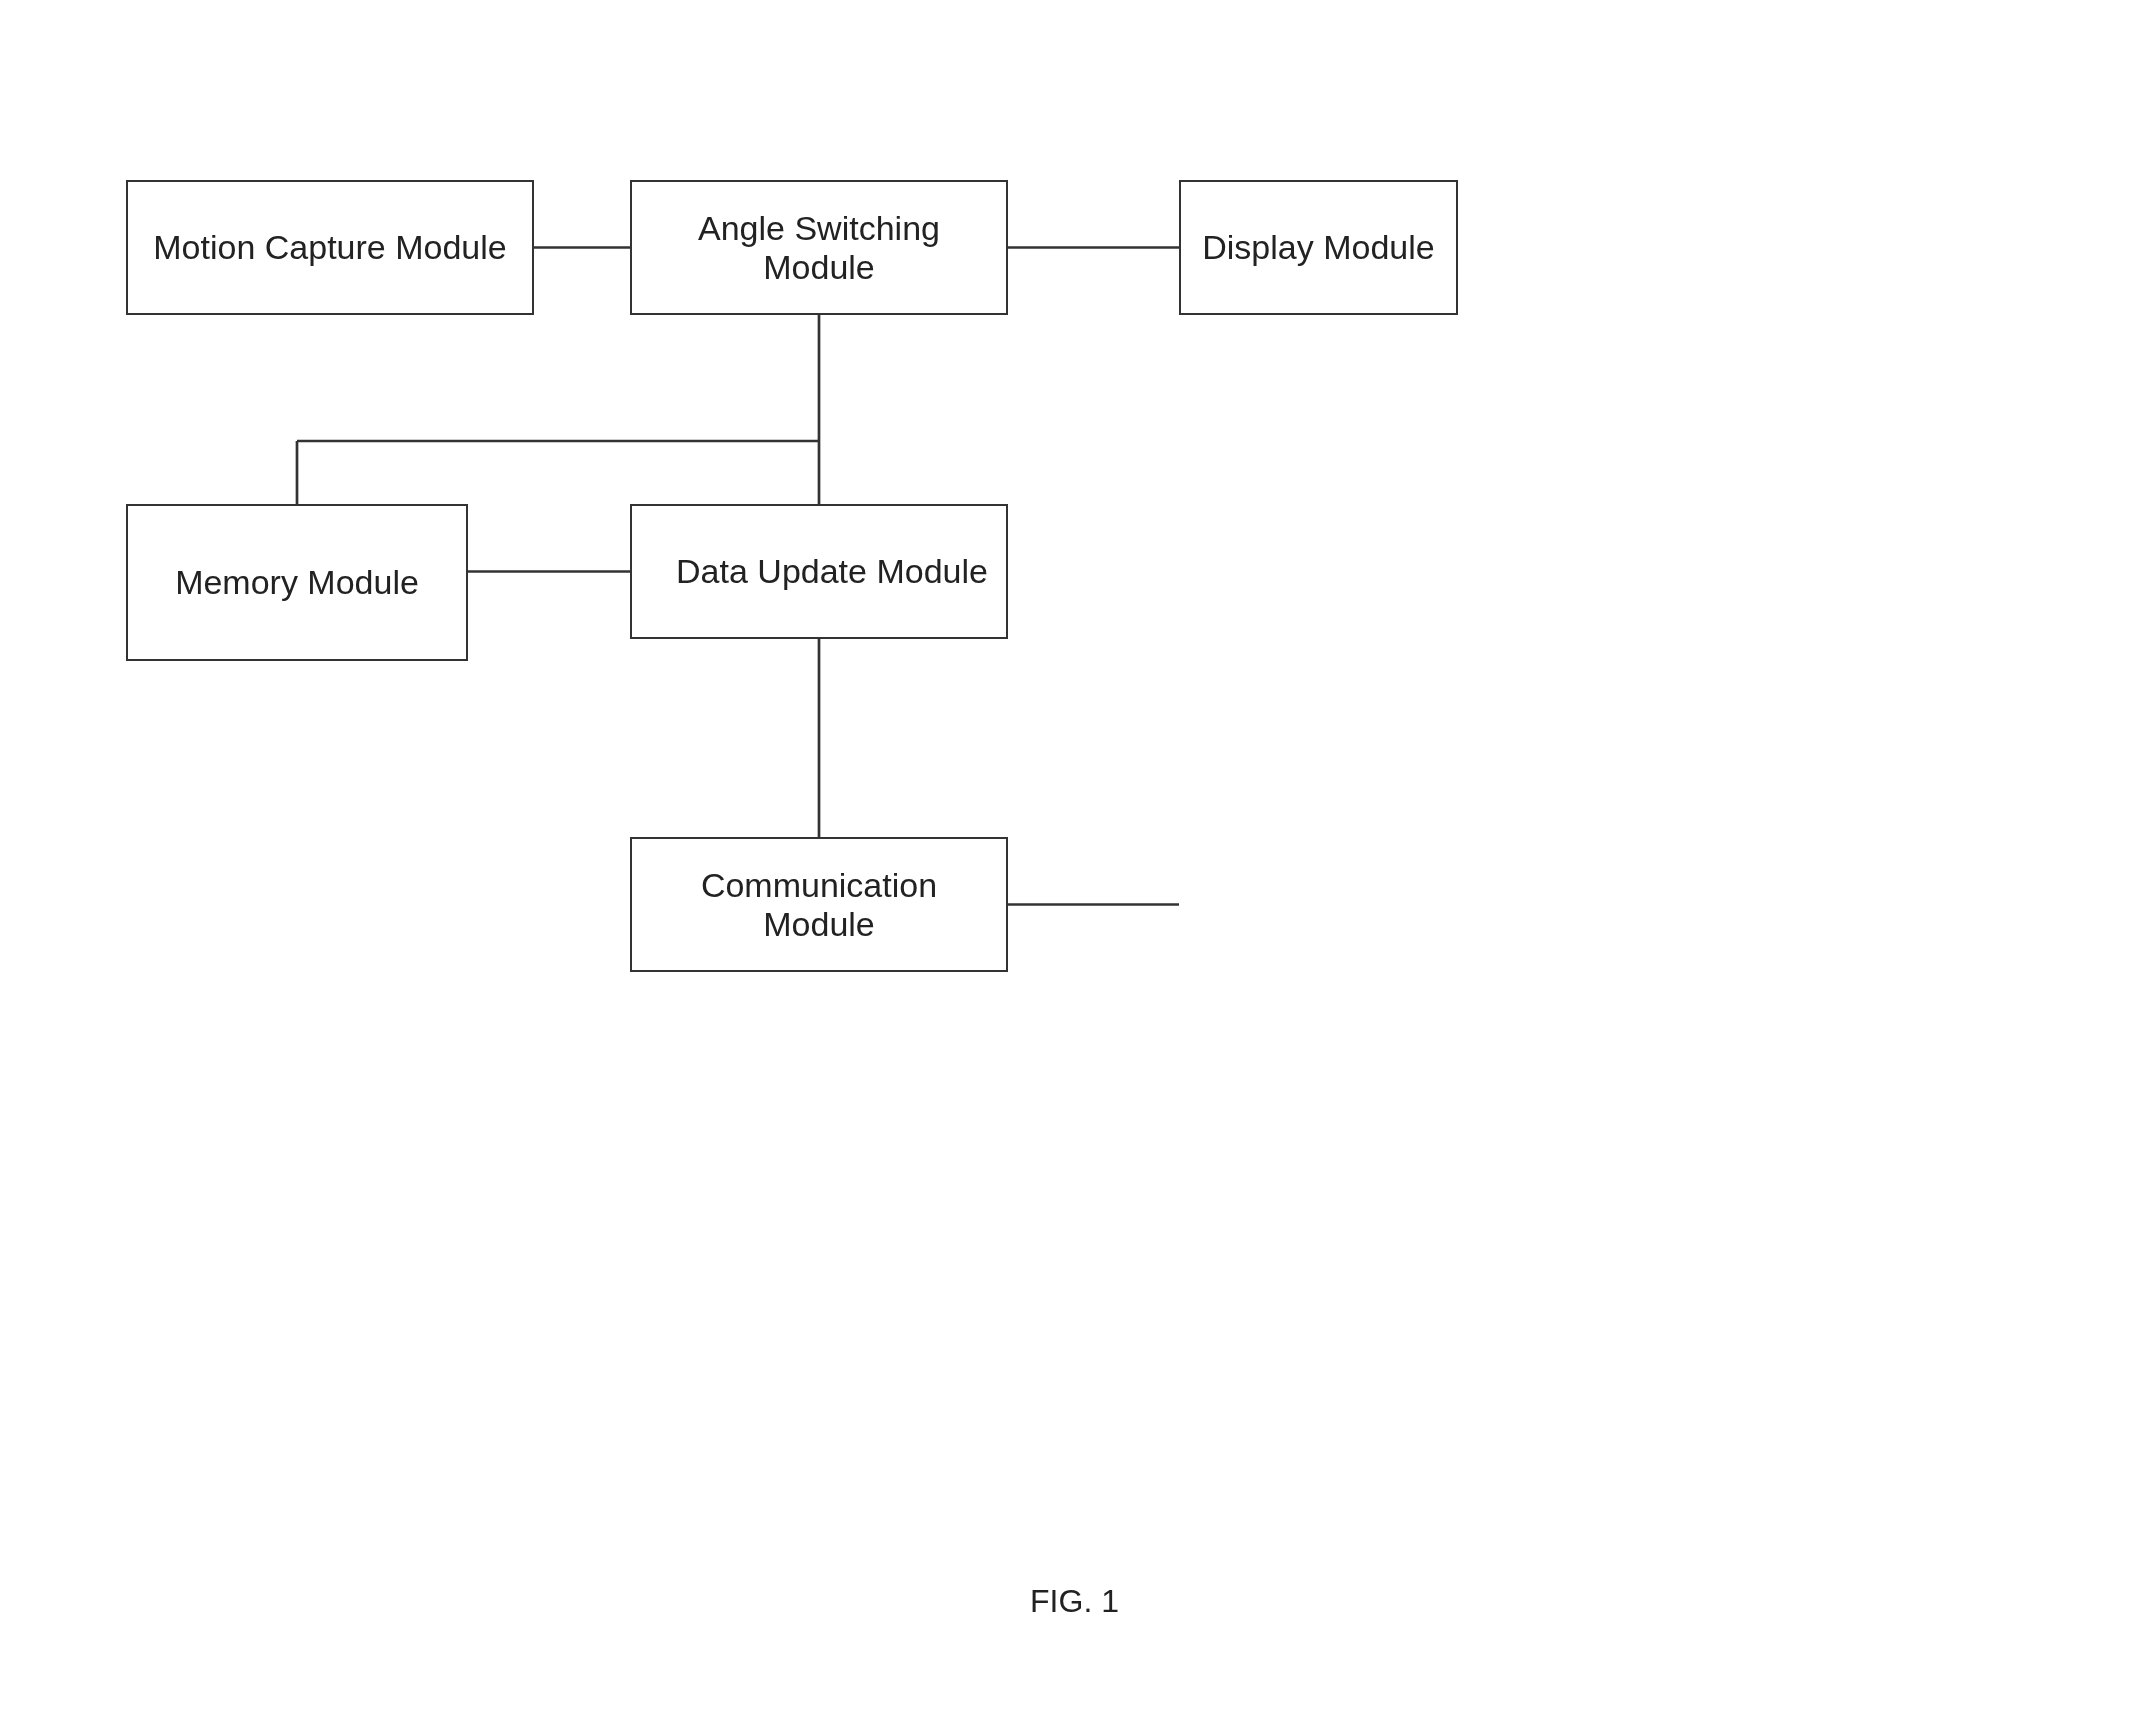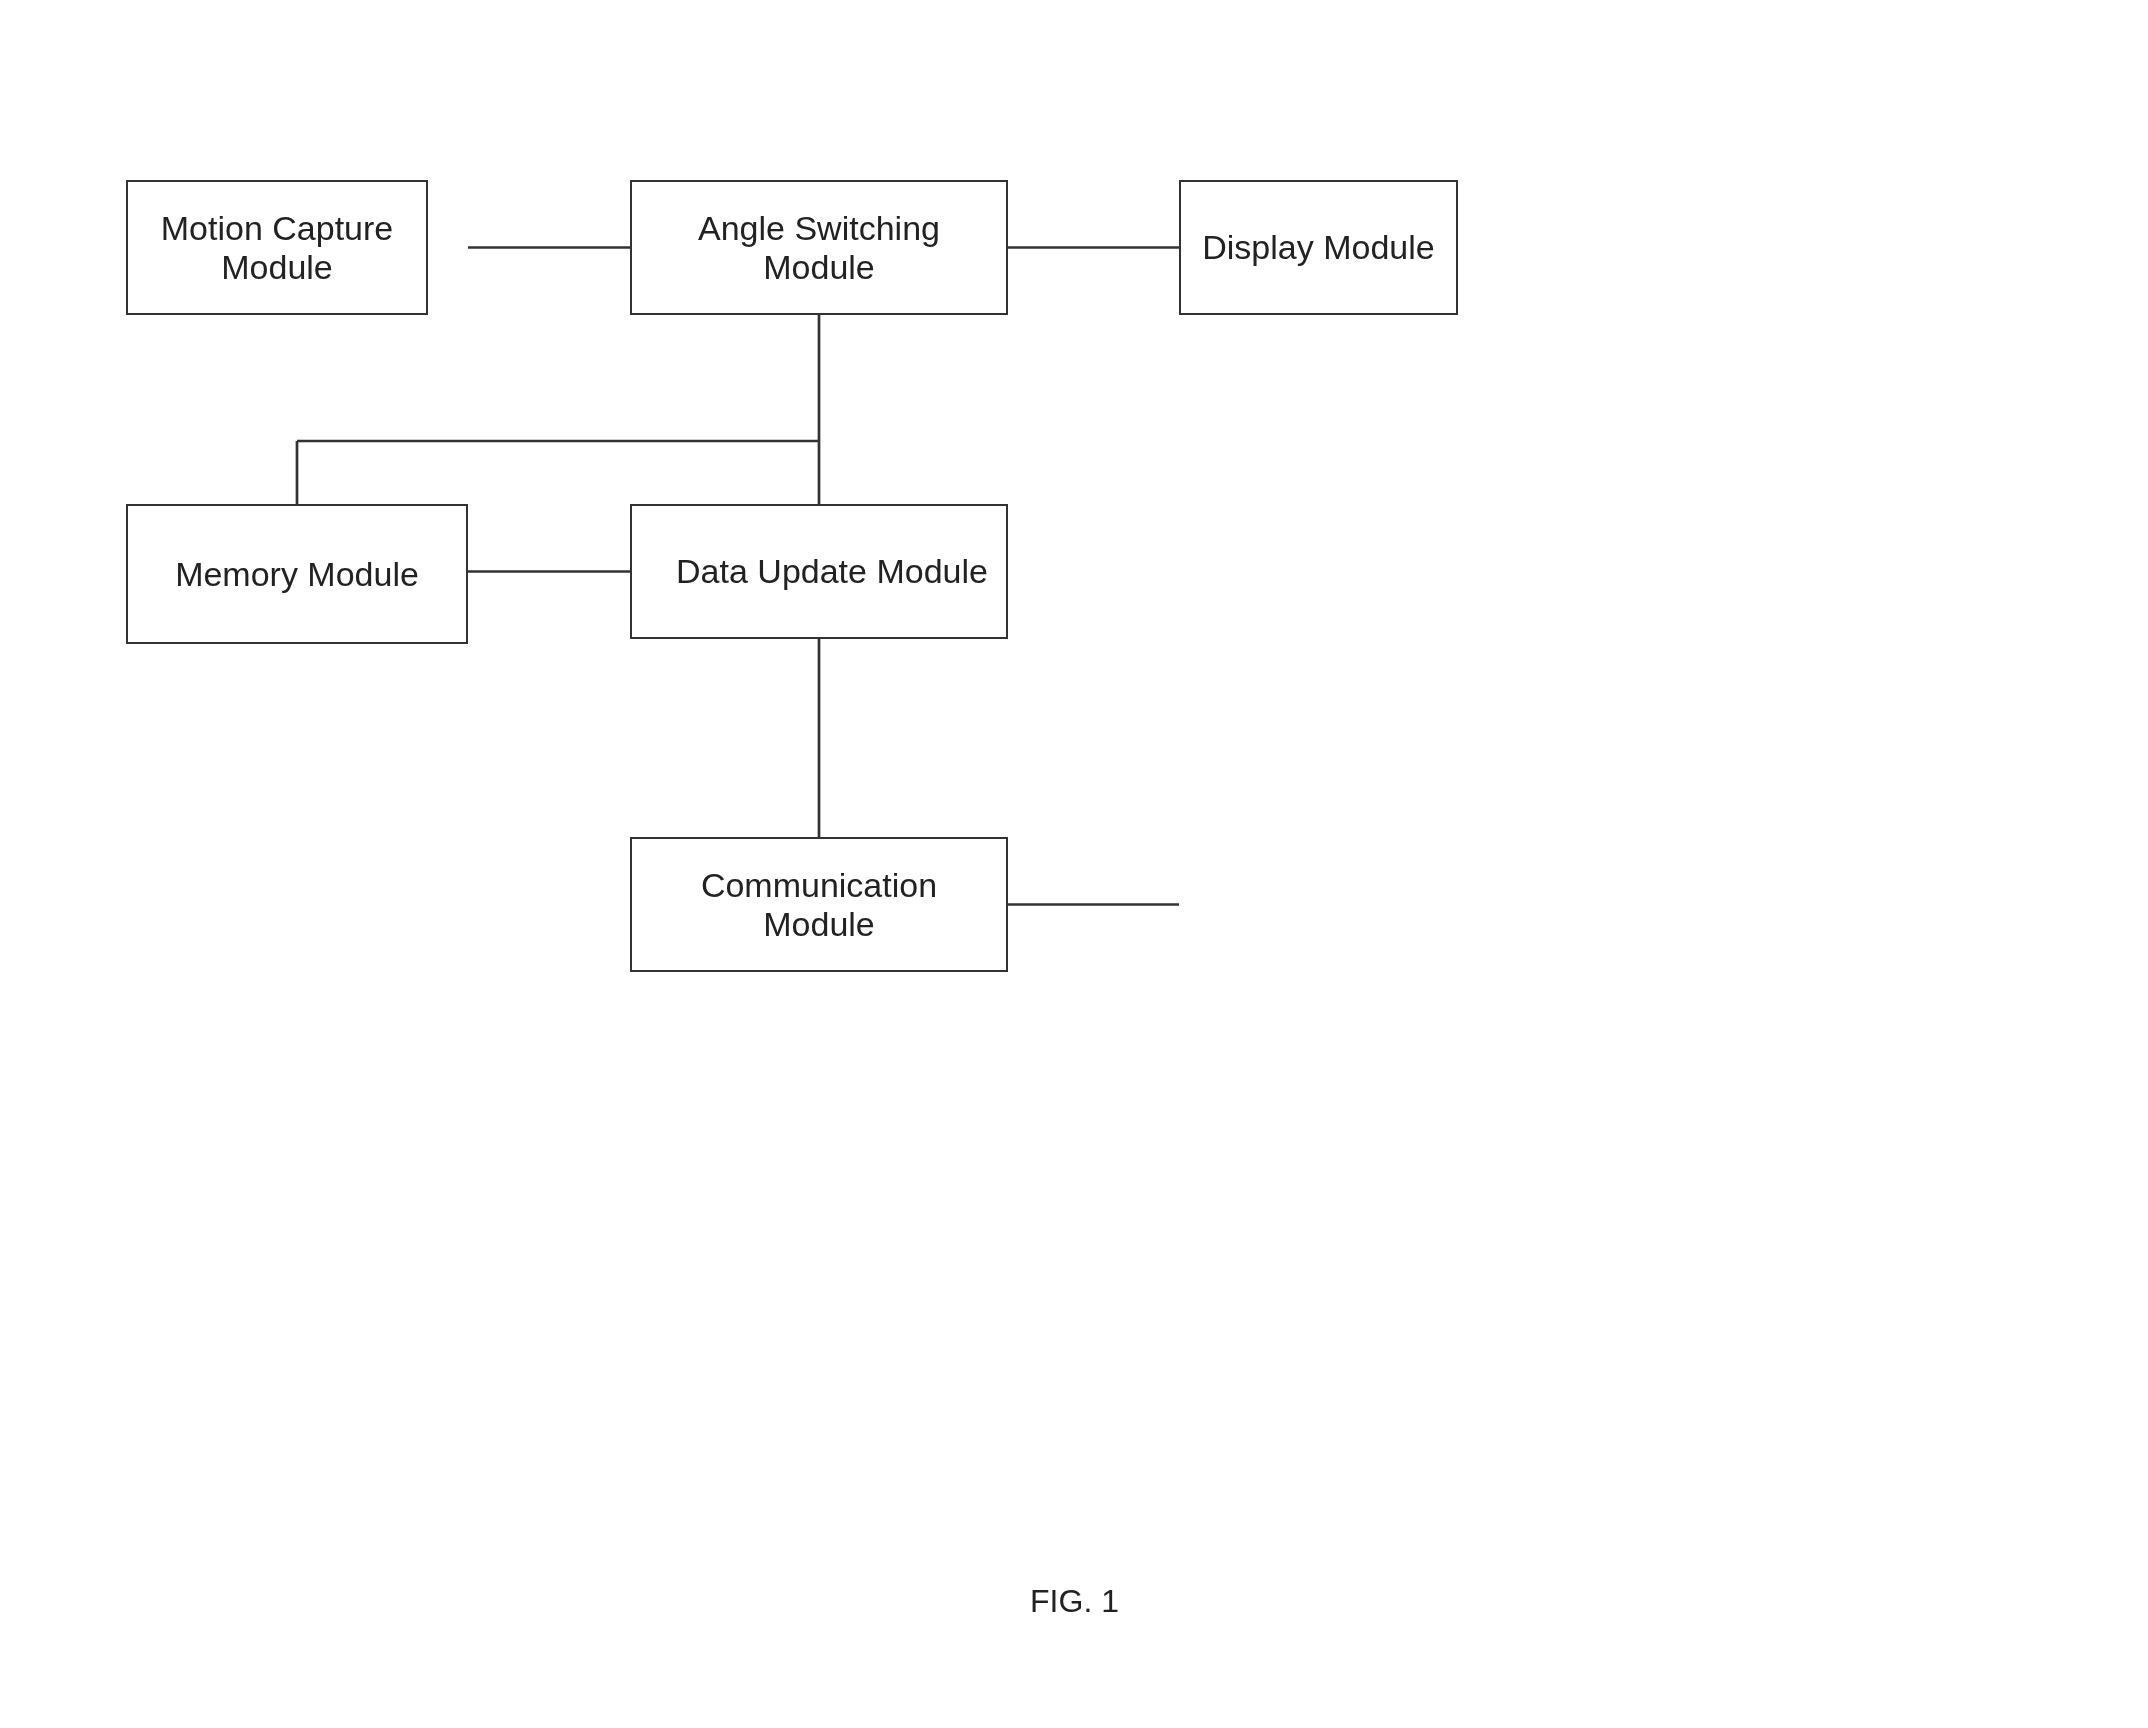--- a/index.html
+++ b/index.html
@@ -77,33 +77,33 @@
 
     <line x1="830" y1="390" x2="830" y2="460" stroke="#333" stroke-width="3"></line>
 
     <line x1="440" y1="535" x2="620" y2="535" stroke="#333" stroke-width="3"></line>
 
     <line x1="830" y1="610" x2="830" y2="830" stroke="#333" stroke-width="3"></line>
 
     <line x1="1040" y1="905" x2="1230" y2="905" stroke="#333" stroke-width="3"></line>
   </svg>
 
-  <div class="box" style="left: 54px; top: 90px; width: 302px; height: 135px;">
+  <div class="box" style="left: 54px; top: 90px; width: 408px; height: 135px;">
     <span>Motion Capture Module</span>
   </div>
 
   <div class="box" style="left: 558px; top: 90px; width: 378px; height: 135px; align-items: center;">
     <span>Angle Switching Module</span>
   </div>
 
   <div class="box" style="left: 1107px; top: 90px; width: 279px; height: 135px; align-items: center;">
     <span>Display Module</span>
   </div>
 
-  <div class="box" style="left: 54px; top: 414px; width: 342px; height: 140px;">
+  <div class="box" style="left: 54px; top: 414px; width: 342px; height: 157px;">
     <span>Memory Module</span>
   </div>
 
   <div class="box" style="left: 558px; top: 414px; width: 378px; height: 135px; padding-left: 44px;">
     <span>Data Update Module</span>
   </div>
 
   <div class="box" style="left: 558px; top: 747px; width: 378px; height: 135px;">
     <span>Communication Module</span>
   </div>

